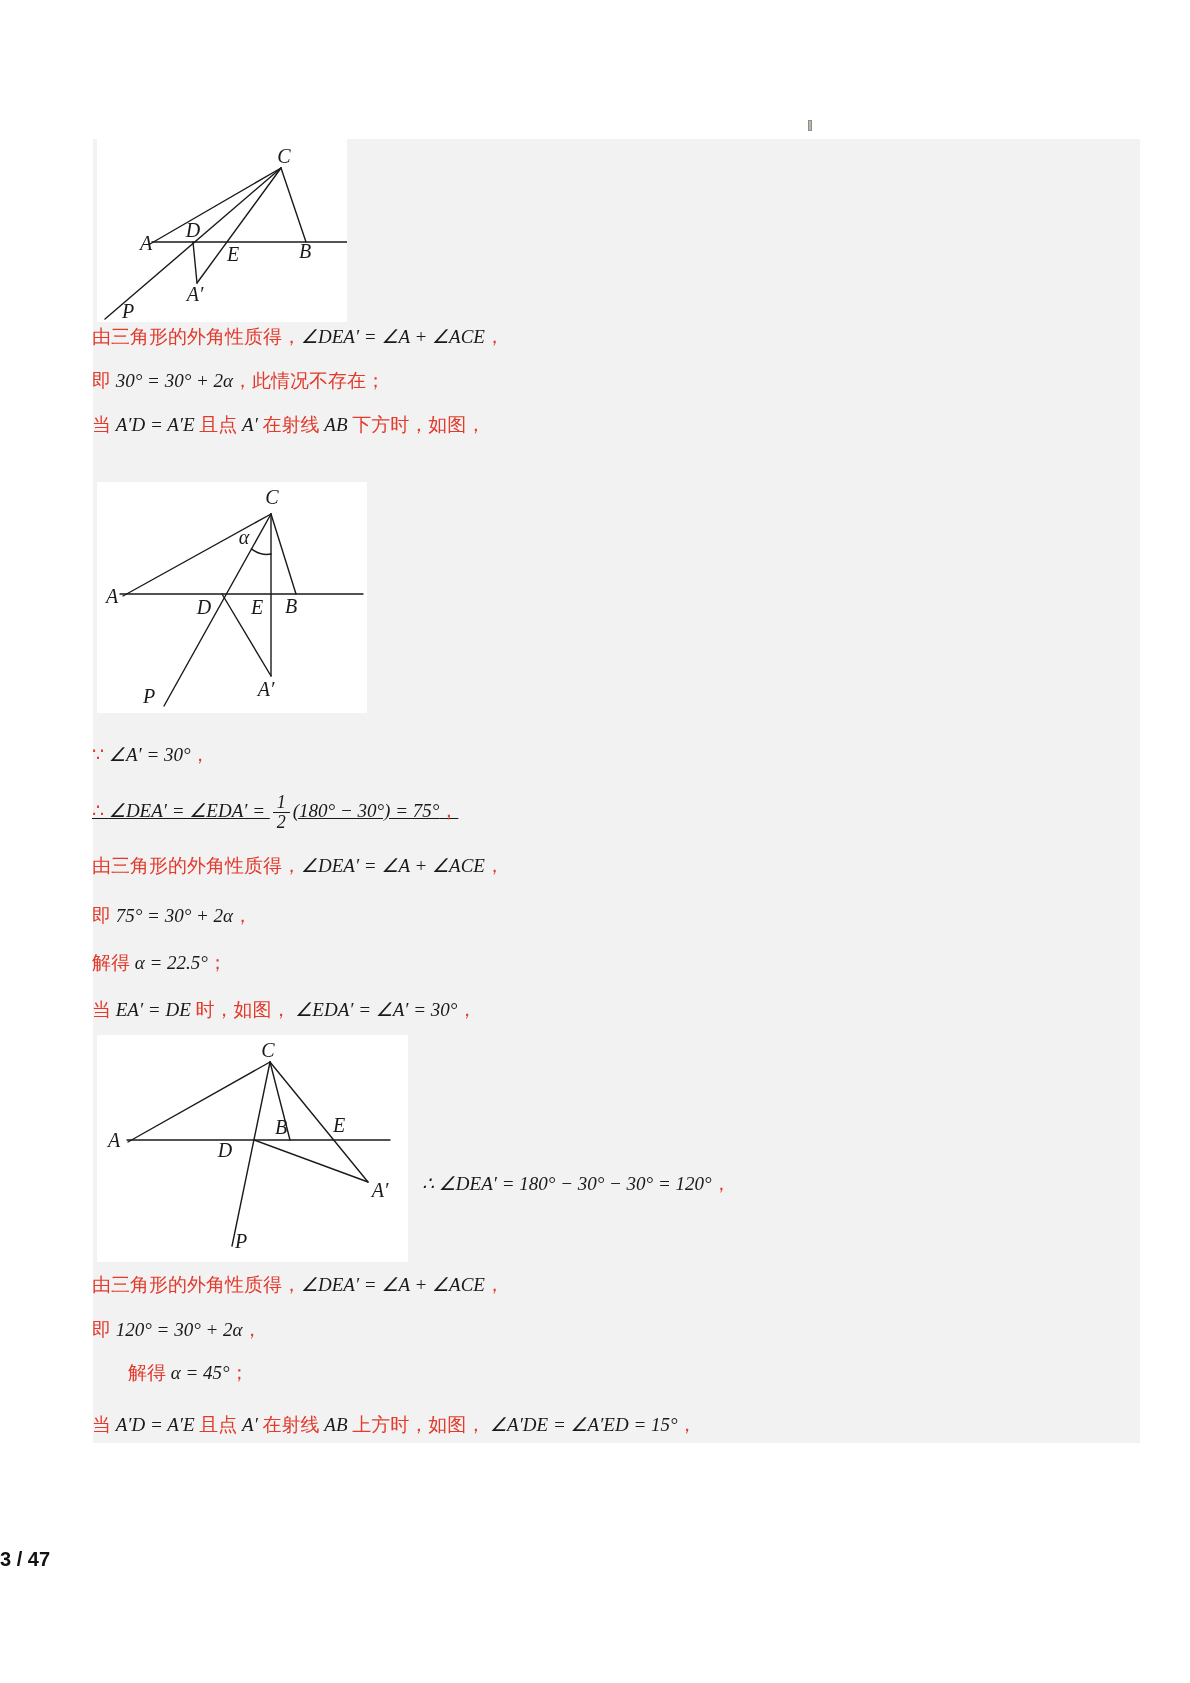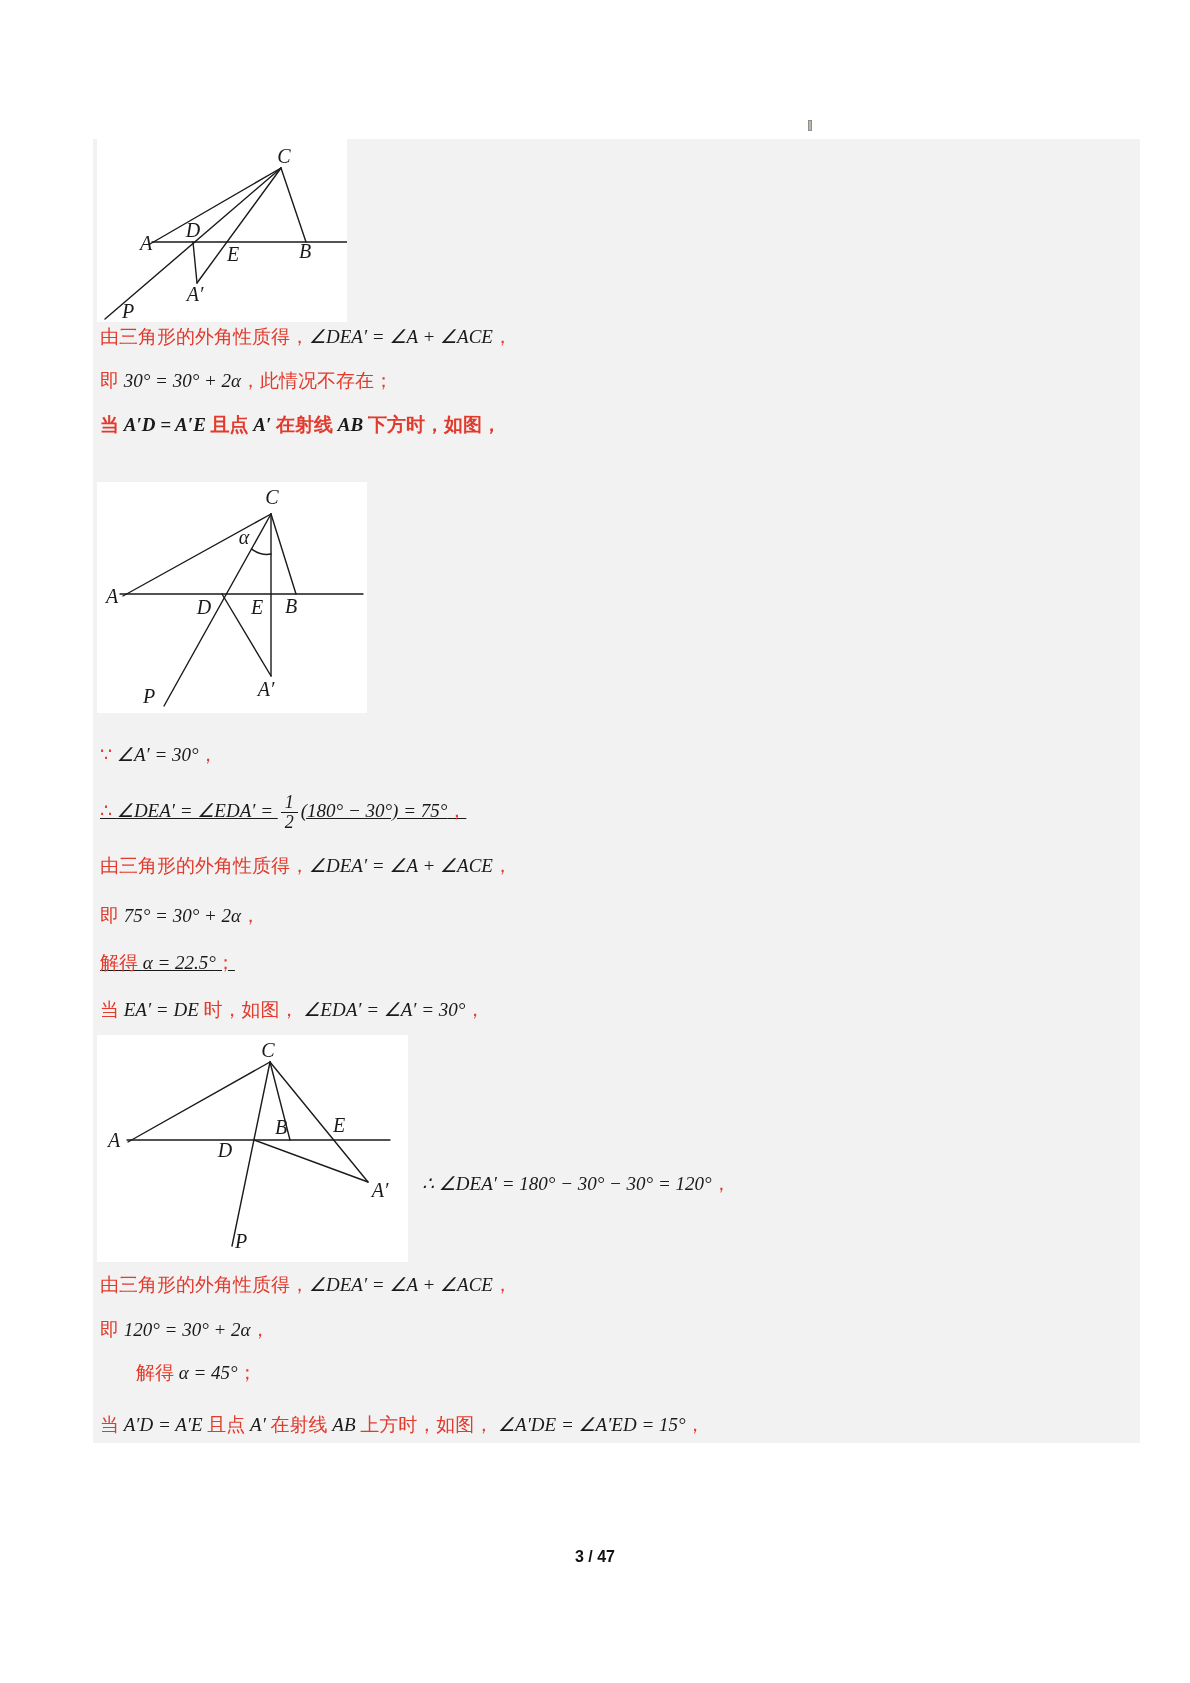--- a/index.html
+++ b/index.html
@@ -5,31 +5,31 @@
   html,body{margin:0;padding:0;}
   body{
     width:1190px;height:1683px;background:#ffffff;position:relative;
     font-family:"Liberation Serif",serif;color:#1a1a1a;overflow:hidden;
   }
   .panel{position:absolute;left:93px;top:139px;width:1047px;height:1304px;background:#f2f2f2;}
   .figbox{position:absolute;background:#ffffff;}
   .figbox svg{display:block;}
   .stray{position:absolute;left:808px;top:120px;width:4px;height:11px;
          background:#b9b9b0;border:1px solid #8f8f85;box-sizing:border-box;}
-  .sline{position:absolute;left:100px;height:26px;line-height:26px;font-size:19px;white-space:nowrap;}
+  .sline{position:absolute;left:92px;height:26px;line-height:26px;font-size:19px;white-space:nowrap;}
   .r{color:#e23a2c;}
   .m{color:#1a1a1a;font-style:italic;font-family:"Liberation Serif",serif;}
   .tall{height:50px;line-height:50px;text-decoration:underline;}
   .frac{display:inline-block;vertical-align:middle;text-align:center;line-height:1.05;
         font-size:18px;margin:0 3px;font-style:italic;color:#1a1a1a;}
   .frac .fn{display:block;border-bottom:1.5px solid #1a1a1a;padding:0 4px;}
   .frac .fd{display:block;}
   .side{left:422px;}
-  .footer{position:absolute;left:0;top:1548px;width:1190px;text-align:center;
-          font-family:"Liberation Sans",sans-serif;font-weight:bold;font-size:16px;color:#111;}
+  .footer{position:absolute;left:0;top:1548px;width:1190px;
+          font-family:"Liberation Sans",sans-serif;font-weight:bold;font-size:20px;color:#111;}
   svg text{font-family:"Liberation Serif",serif;font-style:italic;font-size:20px;fill:#1a1a1a;}
   svg .geo{stroke:#1a1a1a;stroke-width:1.4;fill:none;stroke-linecap:round;}
 </style>
 </head>
 <body>
 
 <div class="panel"></div>
 <div class="stray"></div>
 
 <div class="figbox" style="left:97px;top:137px;width:250px;height:185px;">
@@ -49,21 +49,21 @@
     <text x="31" y="181" text-anchor="middle">P</text>
   </svg>
 </div>
 
 <div class="sline" style="top:324px;">
   <span class="r">由三角形的外角性质得，</span><span class="m">∠DEA′ = ∠A + ∠ACE</span><span class="r">，</span>
 </div>
 <div class="sline" style="top:368px;">
   <span class="r">即 </span><span class="m">30° = 30° + 2α</span><span class="r">，此情况不存在；</span>
 </div>
-<div class="sline" style="top:412px;font-weight:bold;">
+<div class="sline" style="top:412px;">
   <span class="r">当 </span><span class="m">A′D = A′E</span><span class="r"> 且点 </span><span class="m">A′</span><span class="r"> 在射线 </span><span class="m">AB</span><span class="r"> 下方时，如图，</span>
 </div>
 
 <div class="figbox" style="left:97px;top:482px;width:270px;height:231px;">
   <svg width="270" height="231" viewBox="0 0 270 231">
     <line class="geo" x1="23" y1="112" x2="266" y2="112"></line>
     <line class="geo" x1="174" y1="32" x2="26" y2="114"></line>
     <line class="geo" x1="174" y1="32" x2="67" y2="224"></line>
     <line class="geo" x1="174" y1="32" x2="174" y2="194"></line>
     <line class="geo" x1="174" y1="32" x2="199" y2="112"></line>
@@ -85,21 +85,21 @@
 </div>
 <div class="sline tall" style="top:786px;">
   <span class="r">∴ </span><span class="m">∠DEA′ = ∠EDA′ = </span><span class="frac"><span class="fn">1</span><span class="fd">2</span></span><span class="m">(180° − 30°) = 75°</span><span class="r">，</span>
 </div>
 <div class="sline" style="top:853px;">
   <span class="r">由三角形的外角性质得，</span><span class="m">∠DEA′ = ∠A + ∠ACE</span><span class="r">，</span>
 </div>
 <div class="sline" style="top:903px;">
   <span class="r">即 </span><span class="m">75° = 30° + 2α</span><span class="r">，</span>
 </div>
-<div class="sline" style="top:950px;text-decoration:underline;">
+<div class="sline" style="top:950px;">
   <span class="r">解得 </span><span class="m">α = 22.5°</span><span class="r">；</span>
 </div>
 <div class="sline" style="top:997px;">
   <span class="r">当 </span><span class="m">EA′ = DE</span><span class="r"> 时，如图， </span><span class="m">∠EDA′ = ∠A′ = 30°</span><span class="r">，</span>
 </div>
 
 <div class="figbox" style="left:97px;top:1035px;width:311px;height:227px;">
   <svg width="311" height="227" viewBox="0 0 311 227">
     <line class="geo" x1="30" y1="105" x2="293" y2="105"></line>
     <line class="geo" x1="173" y1="27" x2="31" y2="107"></line>

